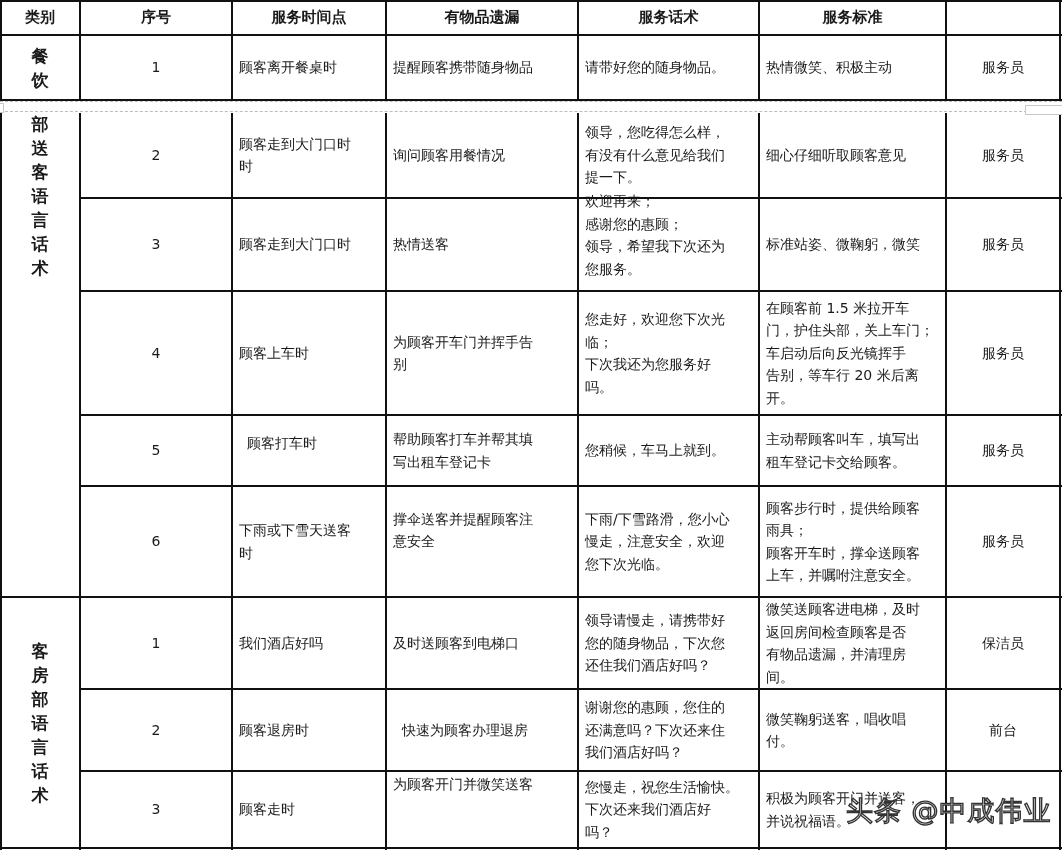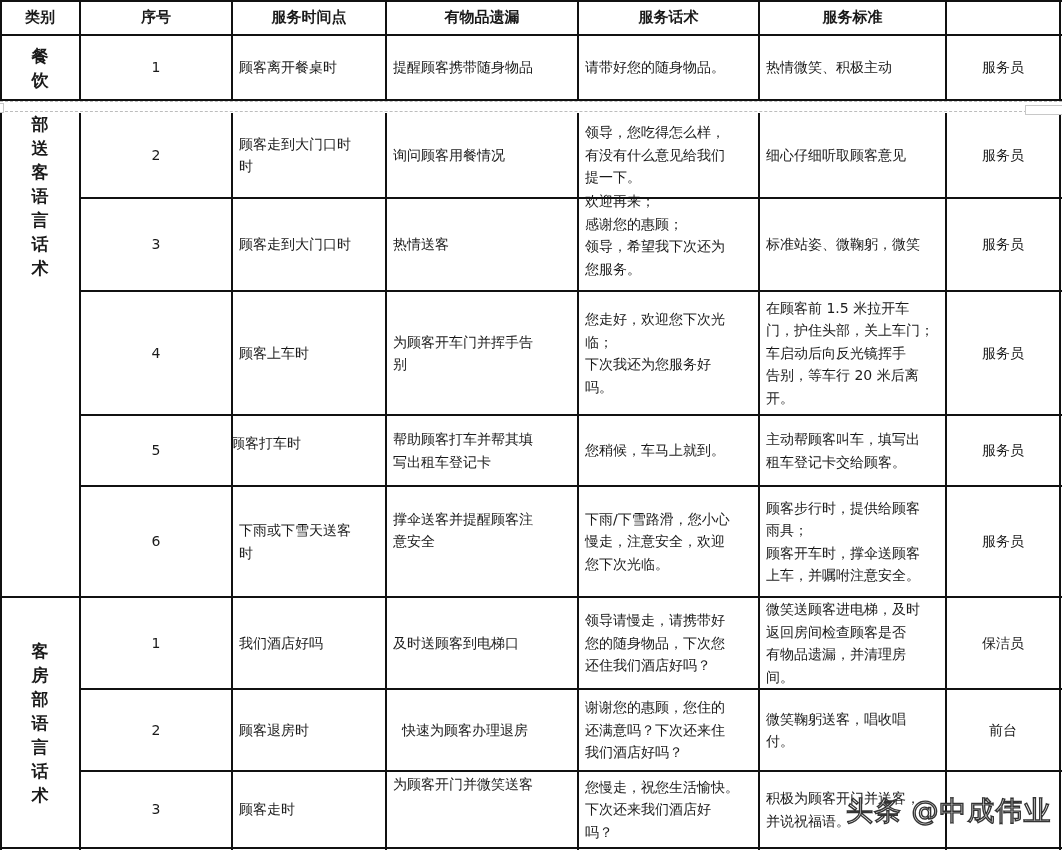--- a/index.html
+++ b/index.html
@@ -162,21 +162,21 @@
       </div>
     <div class="cell center" style="left:946px;top:291px;width:114px;height:124px;">
         <span>服务员</span>
       </div>
   </div>
 
   <div>
     <div class="cell center" style="left:80px;top:415px;width:152px;height:71px;">
         <span>5</span>
       </div>
-    <div class="cell left" style="left:224px;top:415px;width:154px;height:56px;">
+    <div class="cell left" style="left:240px;top:415px;width:154px;height:56px;">
         <span class="txt">顾客打车时</span>
       </div>
     <div class="cell left" style="left:386px;top:415px;width:192px;height:71px;">
         <span class="txt">帮助顾客打车并帮其填
 写出租车登记卡</span>
       </div>
     <div class="cell left" style="left:578px;top:415px;width:181px;height:71px;">
         <span class="txt">您稍候，车马上就到。</span>
       </div>
     <div class="cell left" style="left:759px;top:415px;width:187px;height:71px;">

